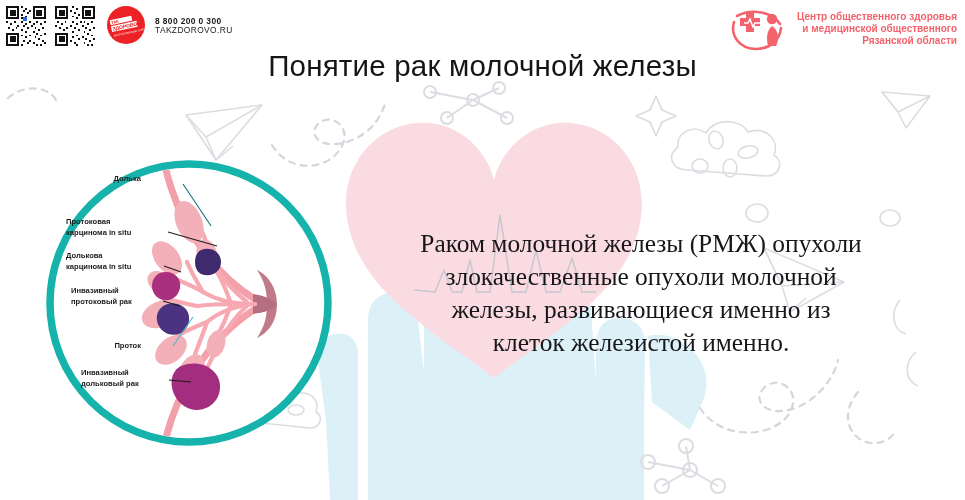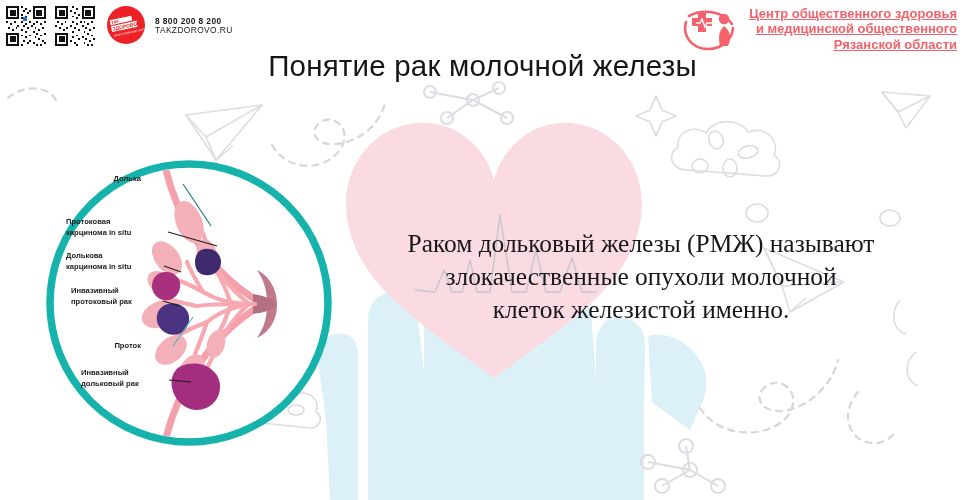--- a/index.html
+++ b/index.html
@@ -20,21 +20,21 @@
   .qr{width:40px;height:40px;display:block;}
   .takzdorovo{display:flex;align-items:center;gap:7px;}
   .tz-badge{width:44px;height:42px;position:relative;}
   .tz-lines{display:flex;flex-direction:column;justify-content:center;line-height:1.12;}
   .tz-phone{font-size:8.4px;font-weight:bold;color:#1a1a1a;letter-spacing:.4px;}
   .tz-site{font-size:8.4px;font-weight:normal;color:#1a1a1a;letter-spacing:.4px;}
 
   .header-right{position:absolute;right:8px;top:6px;display:flex;align-items:center;gap:7px;}
   .cr-mark{width:62px;height:46px;}
   .cr-text{line-height:1.18;text-align:right;}
-  .cr-text div{font-size:13px;font-weight:bold;color:#f4626b;white-space:nowrap;text-decoration:underline;}
+  .cr-text div{font-size:10px;font-weight:bold;color:#f4626b;white-space:nowrap;}
 
   
   .page-title{
     position:absolute;left:0;right:0;top:49px;
     text-align:center;
     font-family:Liberation Sans, sans-serif;
     font-size:29.5px;color:#151515;letter-spacing:.2px;
     z-index:6;
   }
 
@@ -301,21 +301,21 @@
         <circle cx="22" cy="20" r="19" fill="#ec2226"></circle>
         <g transform="rotate(-12 22 20)">
           <rect x="7" y="12" width="22" height="5" fill="#fff"></rect>
           <rect x="7" y="18" width="26" height="6" fill="#fff"></rect>
           <text x="8" y="16.2" font-family="'Liberation Sans',sans-serif" font-size="4.1" font-weight="bold" fill="#ec2226">ТАК</text>
           <text x="8" y="22.8" font-family="'Liberation Sans',sans-serif" font-size="5" font-weight="bold" fill="#ec2226">ЗДОРОВО</text>
           <text x="8" y="29" font-family="'Liberation Sans',sans-serif" font-size="2.6" fill="#fff">ВСЕРОССИЙСКИЙ ПОРТАЛ</text>
         </g>
       </svg>
       <div class="tz-lines">
-        <span class="tz-phone">8 800 200 8 200</span>
+        <span class="tz-phone">8 800 200 0 300</span>
         <span class="tz-site">TAKZDOROVO.RU</span>
       </div>
     </div>
   </div>
 
   <div class="header-right">
     <svg class="cr-mark" viewBox="0 0 62 46">
       <g fill="none" stroke="#f4626b" stroke-width="2.6" stroke-linecap="round">
         <path d="M6 16 C 2 30, 12 43, 28 43 C 42 43, 52 34, 53 22"></path>
         <path d="M9 10 C 24 2, 44 6, 52 18"></path>
@@ -410,18 +410,19 @@
       <text class="lbl" x="30" y="150">протоковый рак</text>
 
       <text class="lbl" x="100" y="194" text-anchor="end">Проток</text>
 
       <text class="lbl" x="40" y="221">Инвазивный</text>
       <text class="lbl" x="40" y="232">дольковый рак</text>
     </svg>
   </div>
 
   <div class="body-text">
-    <div>Раком дольковый железы (РМЖ) называют</div>
+    <div>Раком молочной железы (РМЖ) опухоли</div>
     <div>злокачественные опухоли молочной</div>
+    <div>железы, развивающиеся именно из</div>
     <div>клеток железистой именно.</div>
   </div>
 
 </div>
 
 </body></html>

